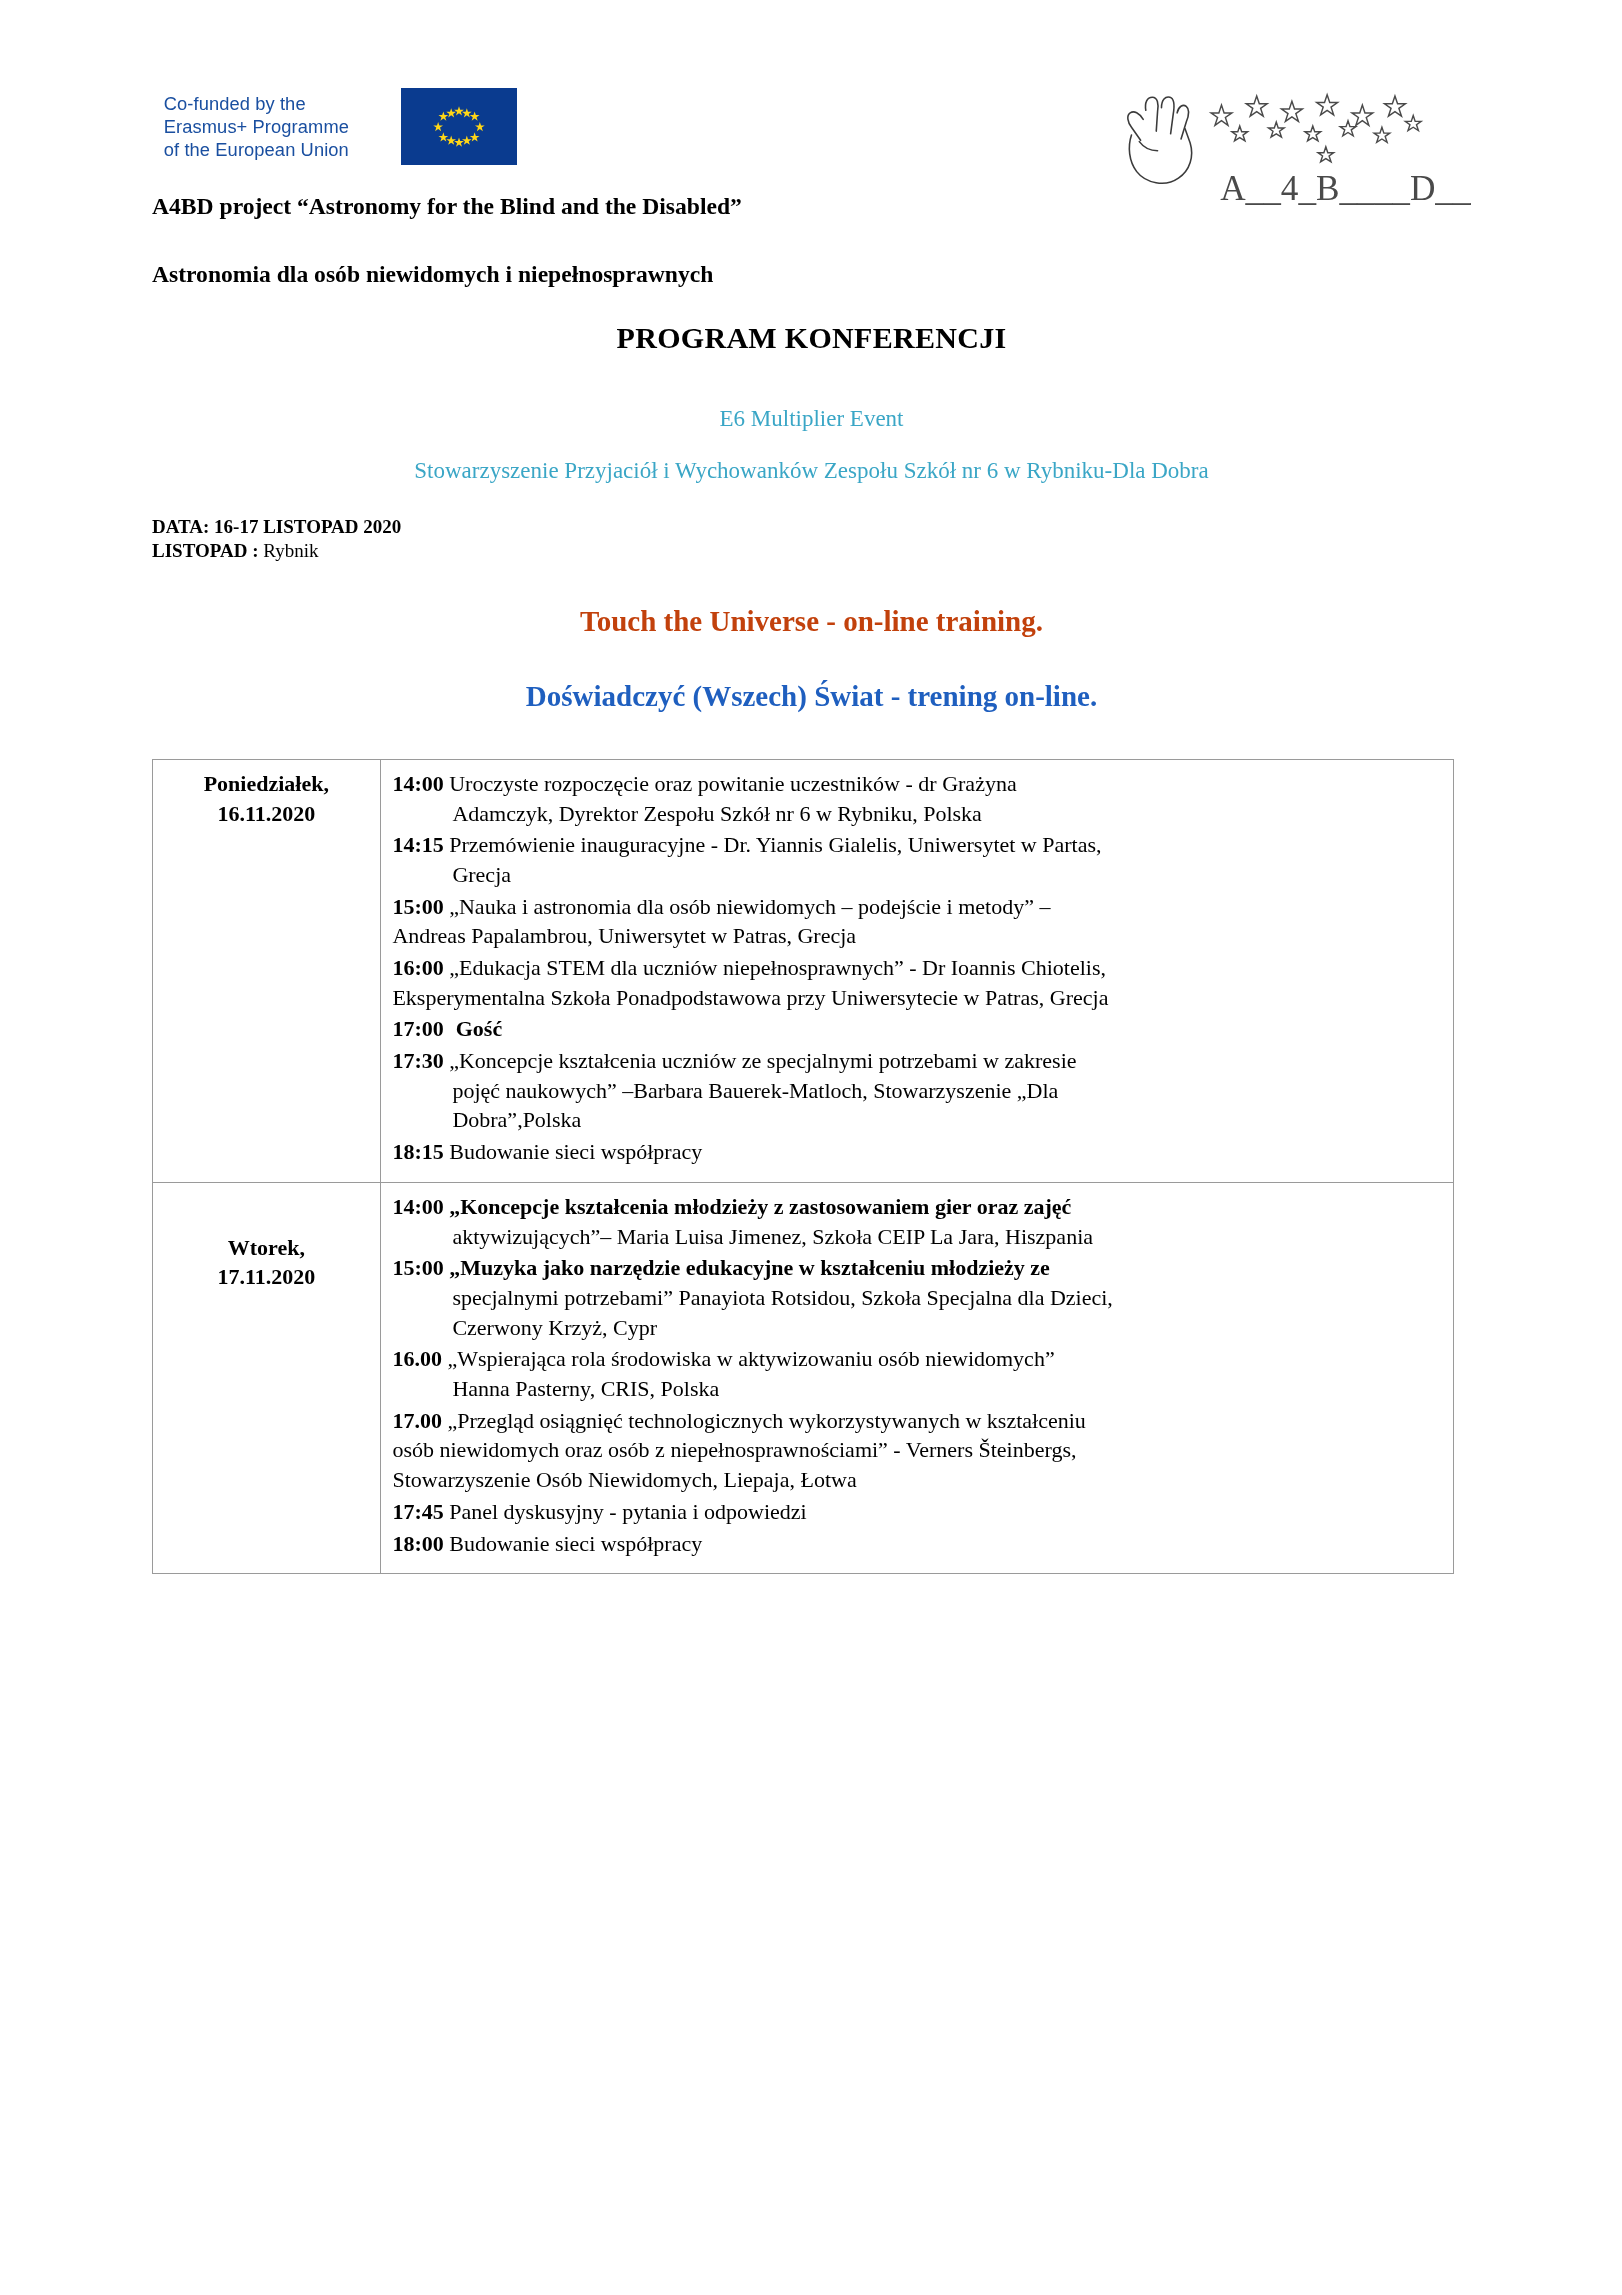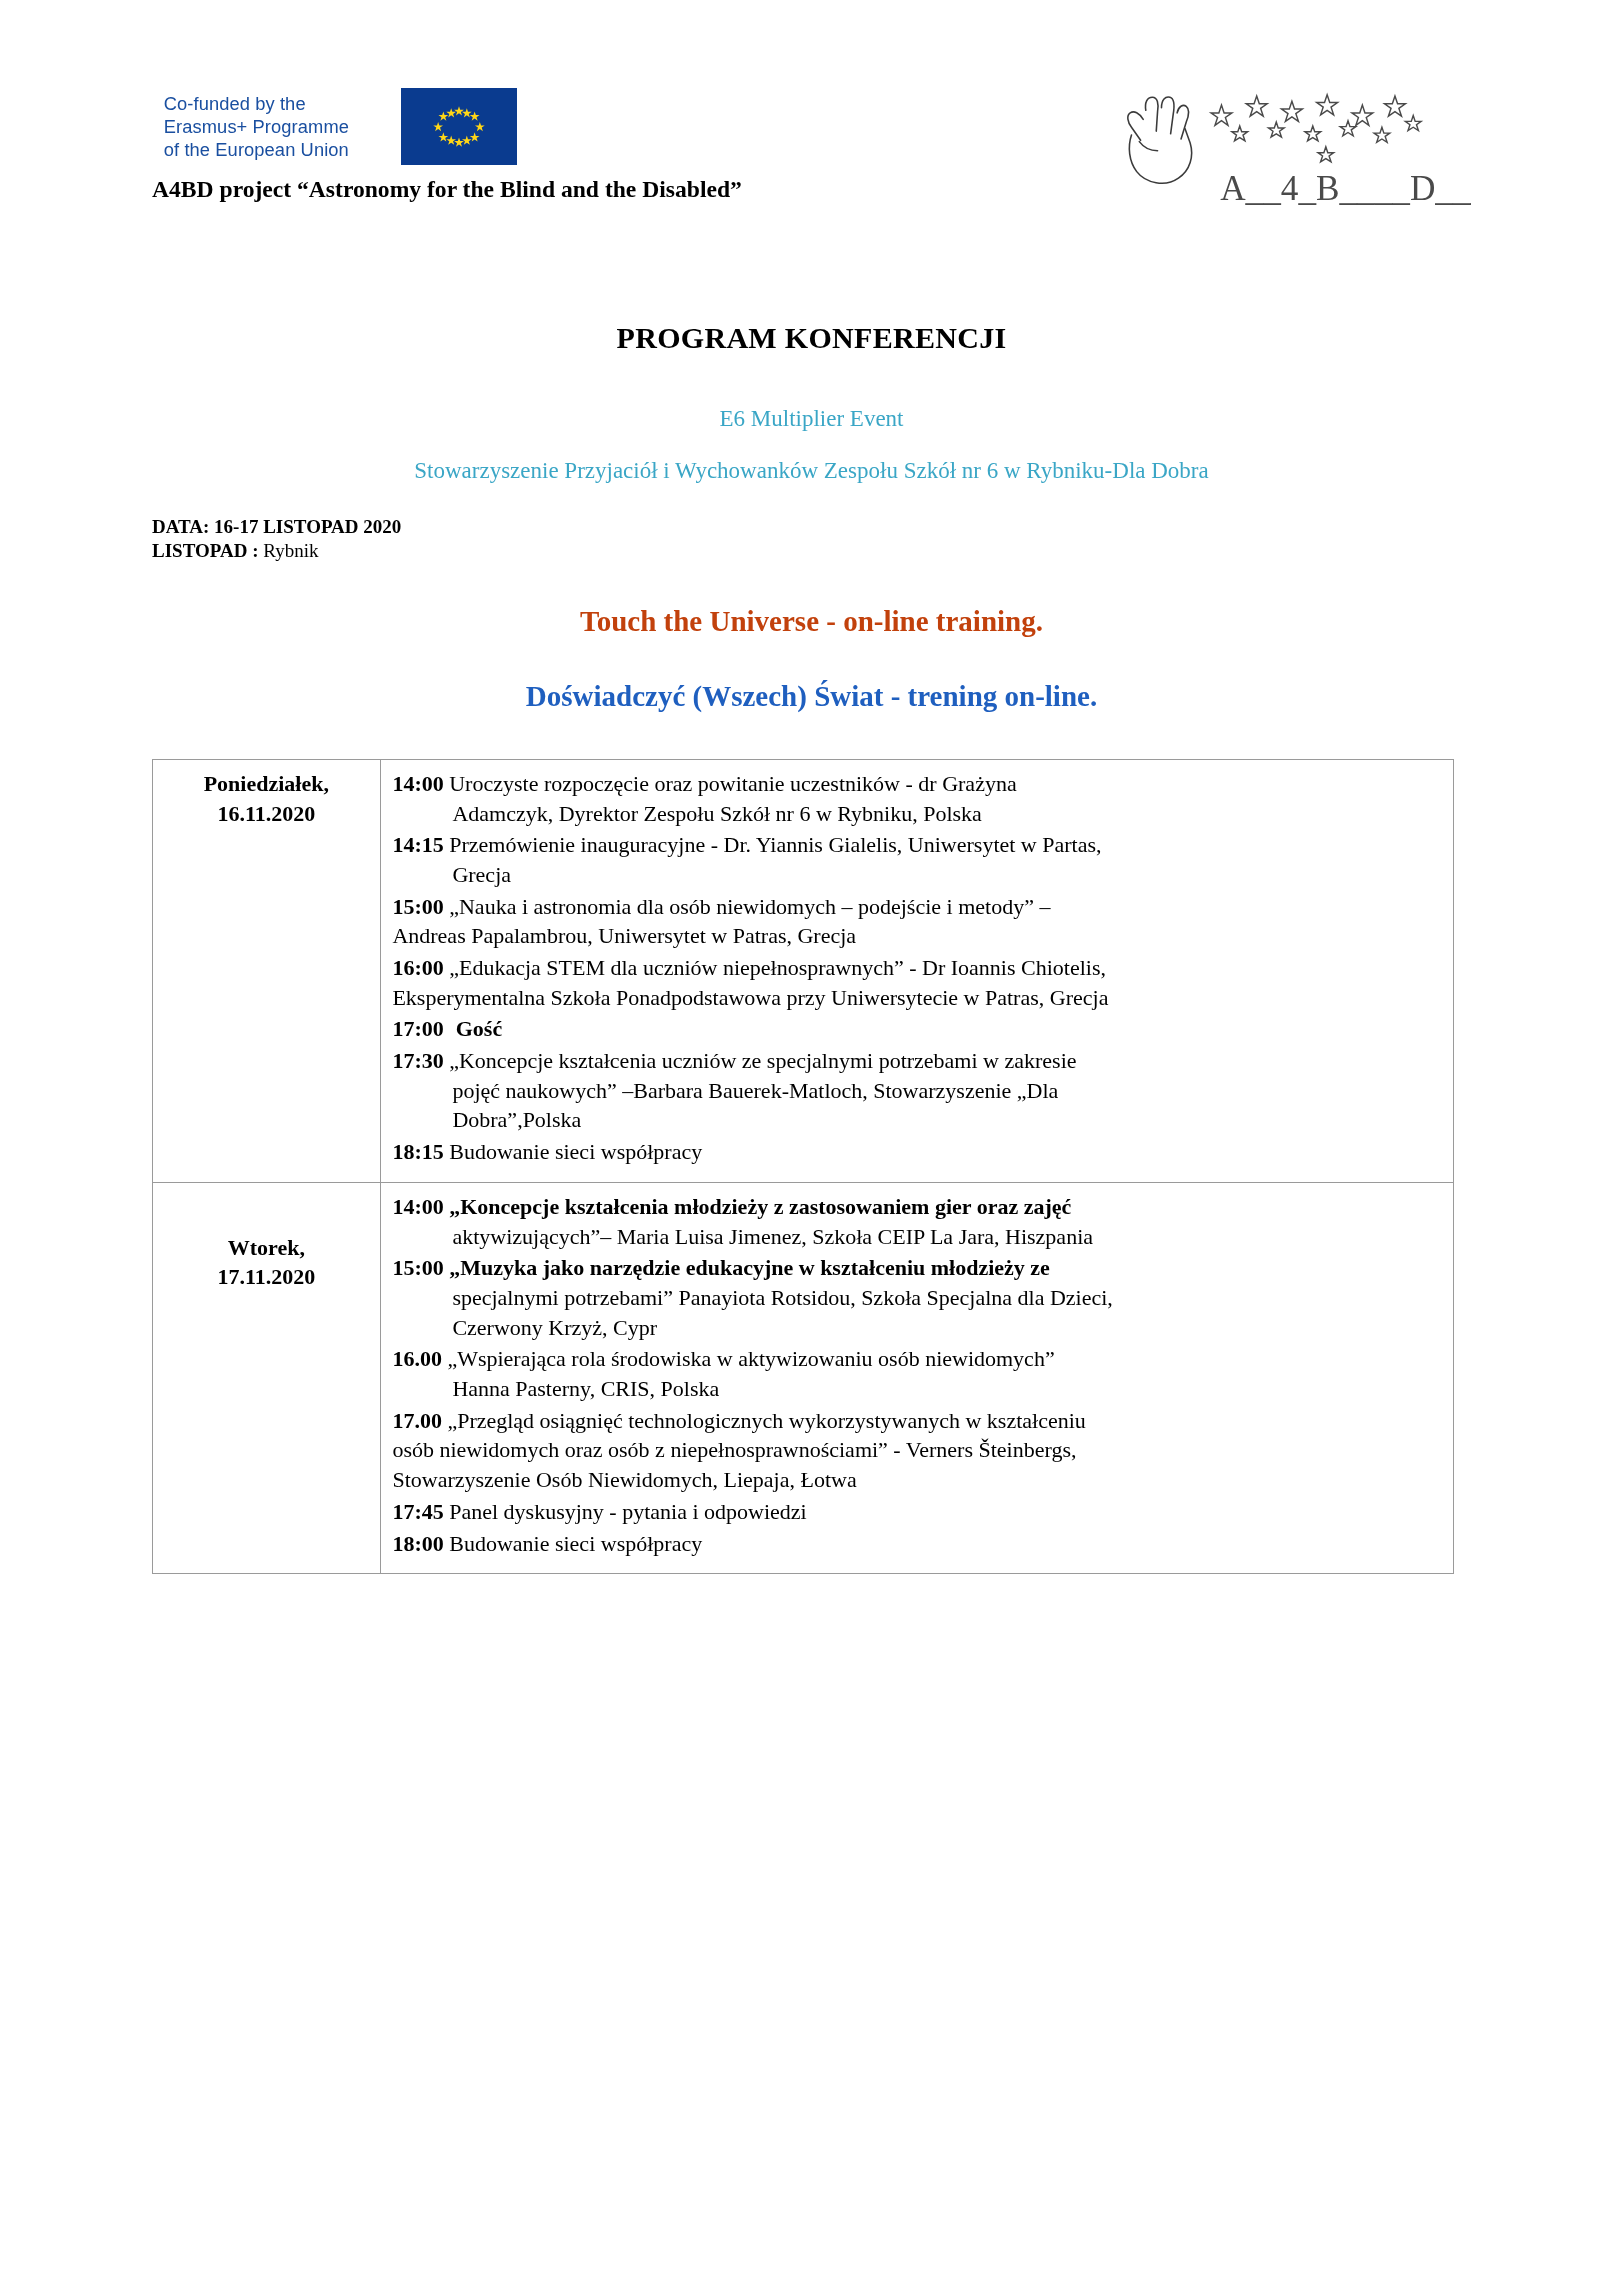--- a/index.html
+++ b/index.html
@@ -62,21 +62,21 @@
     height: 150px;
   }
   .a4bd-logo svg { display: block; }
 
   .proj-title {
     font-size: 23.6px;
     font-weight: bold;
     margin: 0 0 0 0;
     position: absolute;
     left: 0;
-    top: 97px;
+    top: 114px;
     white-space: nowrap;
   }
   .proj-subtitle {
     font-size: 23.6px;
     font-weight: bold;
     position: absolute;
     left: 0;
     top: 182px;
     white-space: nowrap;
   }
@@ -230,20 +230,21 @@
             <polygon points="472,56 475,65 484,65 477,70 480,79 472,74 464,79 467,70 460,65 469,65"></polygon>
             <polygon points="338,104 341,113 350,113 343,118 346,127 338,122 330,127 333,118 326,113 335,113"></polygon>
           </g>
           <g font-family="Liberation Serif, serif" font-size="54" fill="#4a4a4a">
             <text x="176" y="186">A__4_B____D___</text>
           </g>
         </svg>
       </div>
 
       <div class="proj-title">A4BD project “Astronomy for the Blind and the Disabled”</div>
+      <div class="proj-subtitle">Astronomia dla osób niewidomych i niepełnosprawnych</div>
     </div>
 
     <h1 class="program-title">PROGRAM KONFERENCJI</h1>
 
     <div class="event-line">E6 Multiplier Event</div>
     <div class="org-line">Stowarzyszenie Przyjaciół i Wychowanków Zespołu Szkół nr 6 w Rybniku-Dla Dobra</div>
 
     <div class="meta">
       <div>
         <b>DATA:</b>

